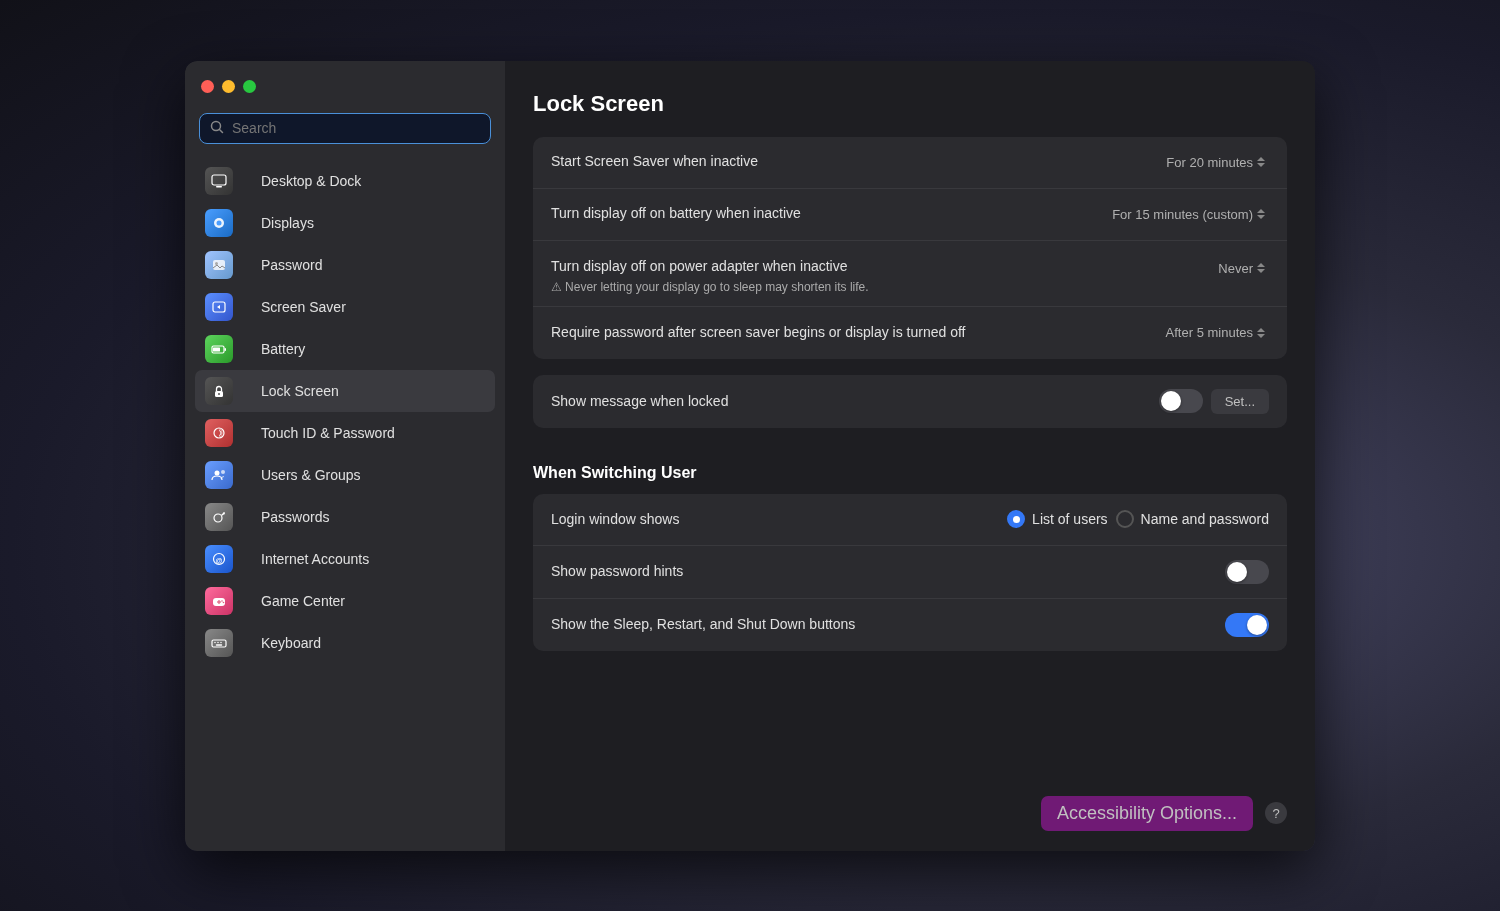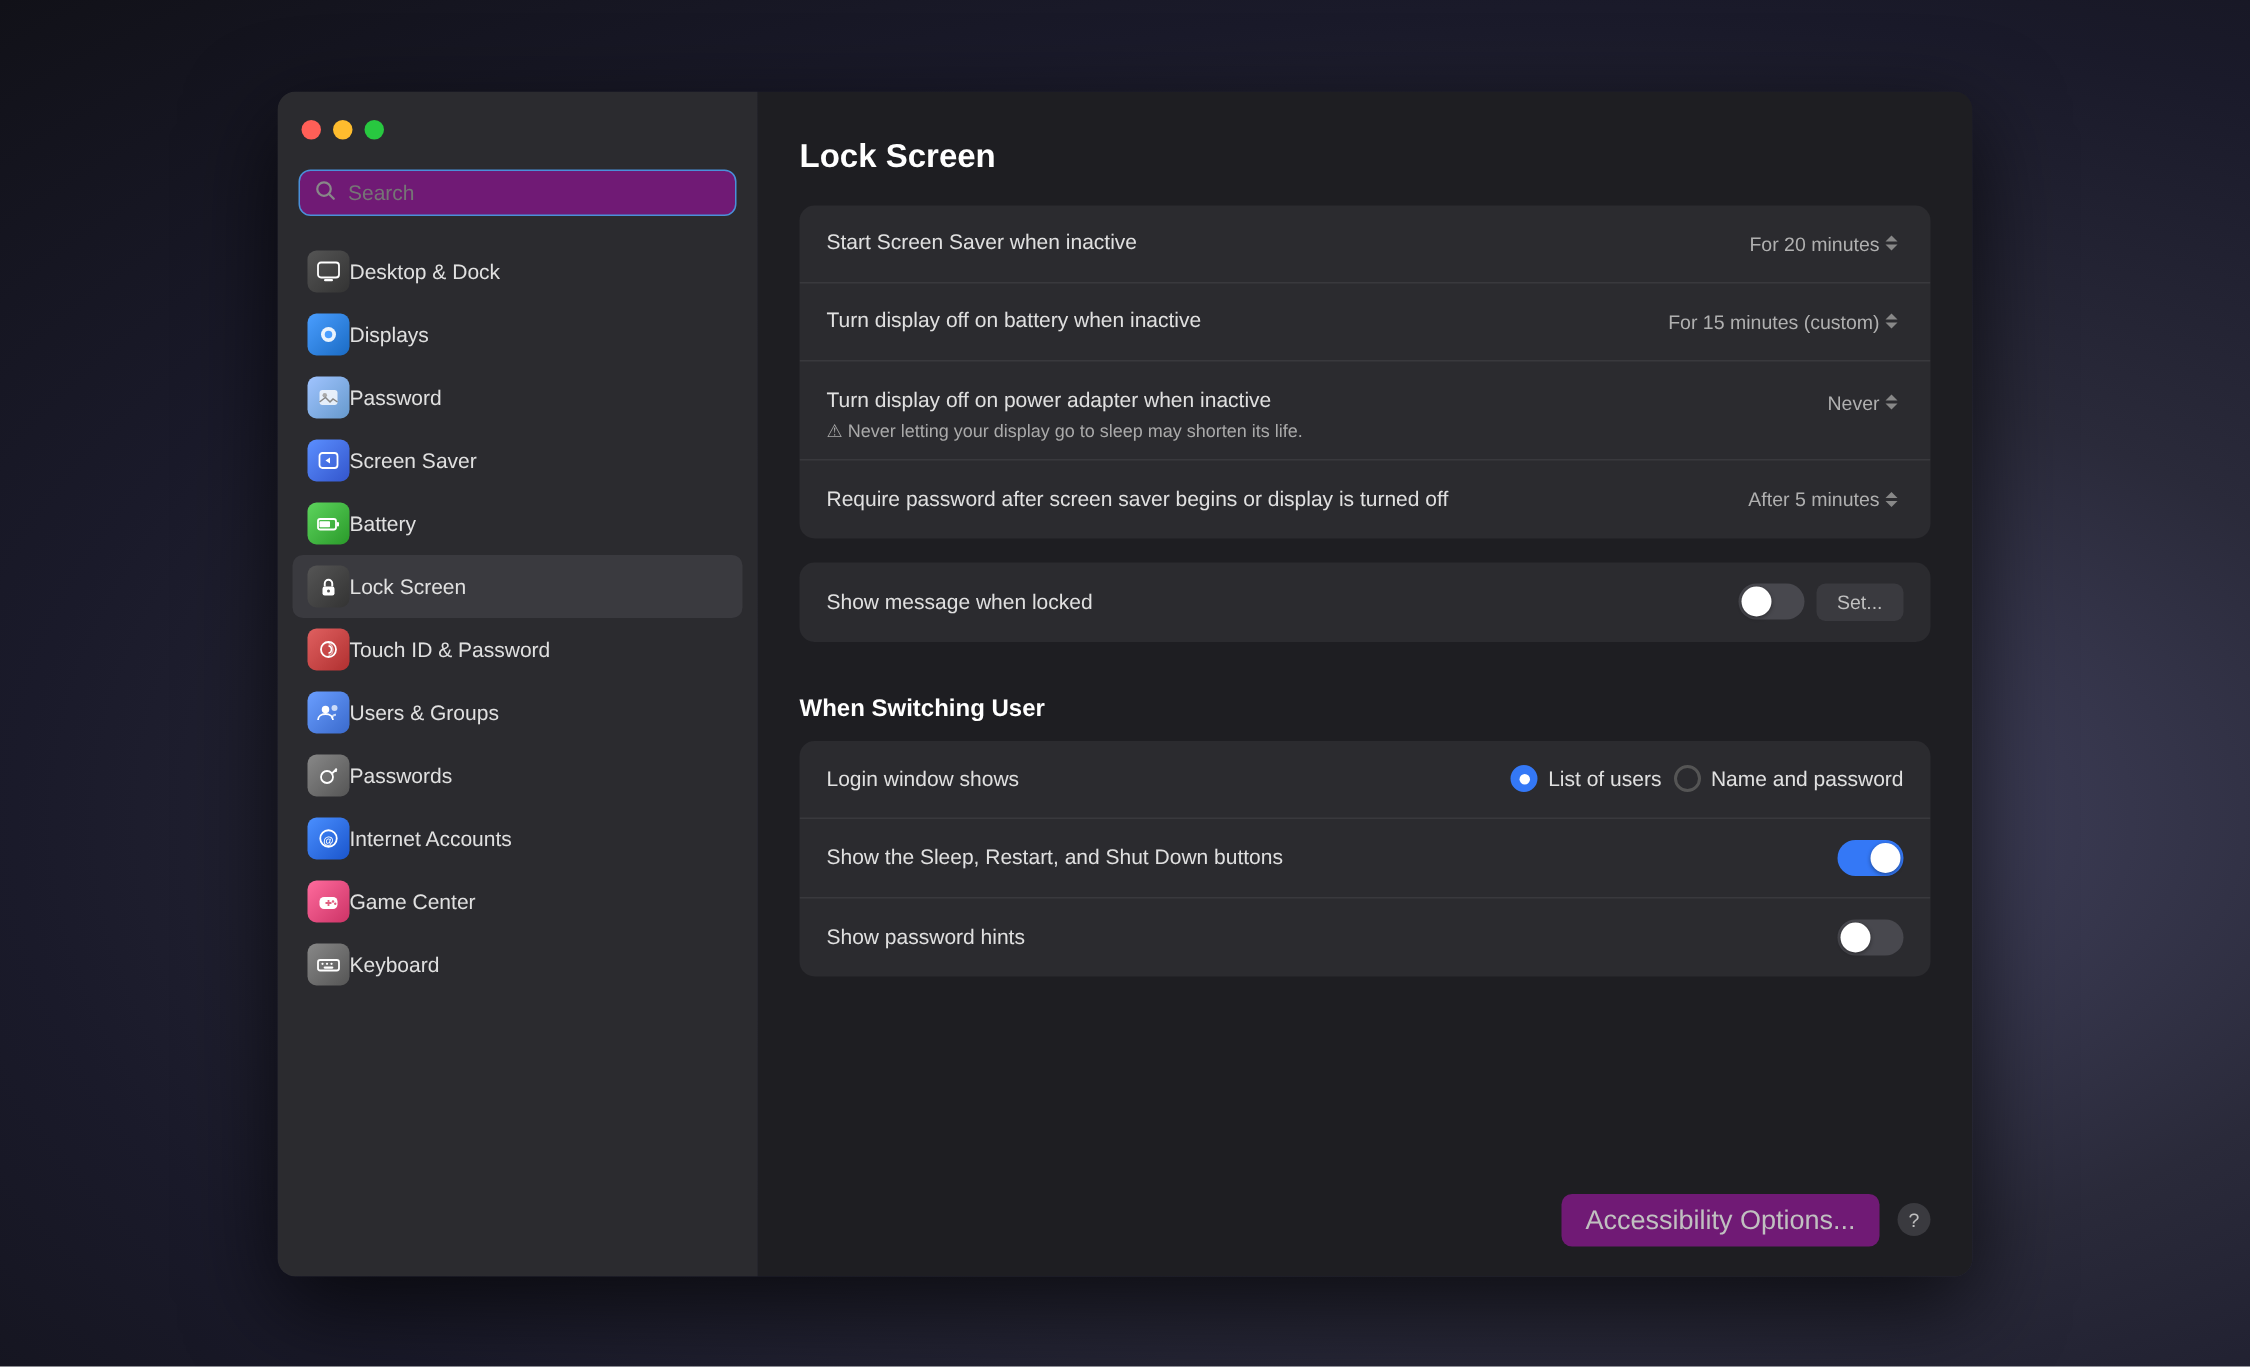--- a/index.html
+++ b/index.html
@@ -55,21 +55,21 @@
     .traffic-maximize { background: #28c840; }
 
     .search-container {
       padding: 0 14px 12px;
       flex-shrink: 0;
     }
 
     .search-box {
       display: flex;
       align-items: center;
-      background: #701a75;
+      background: #0f172a;
       border-radius: 8px;
       padding: 6px 10px;
       gap: 8px;
       border: 1.5px solid #4a90d9;
     }
 
     .search-icon-wrap {
       color: #888;
       font-size: 13px;
       flex-shrink: 0;
@@ -88,21 +88,21 @@
       flex: 1;
       overflow-y: auto;
       padding: 4px 10px;
     }
 
     .sidebar-list::-webkit-scrollbar { display: none; }
 
     .sidebar-item {
       display: flex;
       align-items: center;
-      gap: 0;
+      gap: 28px;
       padding: 7px 10px;
       border-radius: 7px;
       cursor: pointer;
       color: #e0e0e0;
       font-size: 14px;
       font-weight: 400;
     }
     .sidebar-item.active { background: #3a3a3f; }
 
     .sidebar-icon {
@@ -584,32 +584,32 @@
             </div>
             <div class="radio-option">
               <div class="radio-circle unselected"></div>
               <span class="radio-label">Name and password</span>
             </div>
           </div>
         </div>
       </div>
 
       <div class="settings-row">
+        <div class="row-label">Show password hints</div>
+        <div class="row-control">
+          <div class="toggle off">
+            <div class="toggle-knob"></div>
+          </div>
+        </div>
+      </div>
+
+      <div class="settings-row">
         <div class="row-label">Show the Sleep, Restart, and Shut Down buttons</div>
         <div class="row-control">
           <div class="toggle on">
-            <div class="toggle-knob"></div>
-          </div>
-        </div>
-      </div>
-
-      <div class="settings-row">
-        <div class="row-label">Show password hints</div>
-        <div class="row-control">
-          <div class="toggle off">
             <div class="toggle-knob"></div>
           </div>
         </div>
       </div>
     </div>
 
     <div class="bottom-bar">
       <button class="accessibility-btn">Accessibility Options...</button>
       <button class="help-btn">?</button>
     </div>

